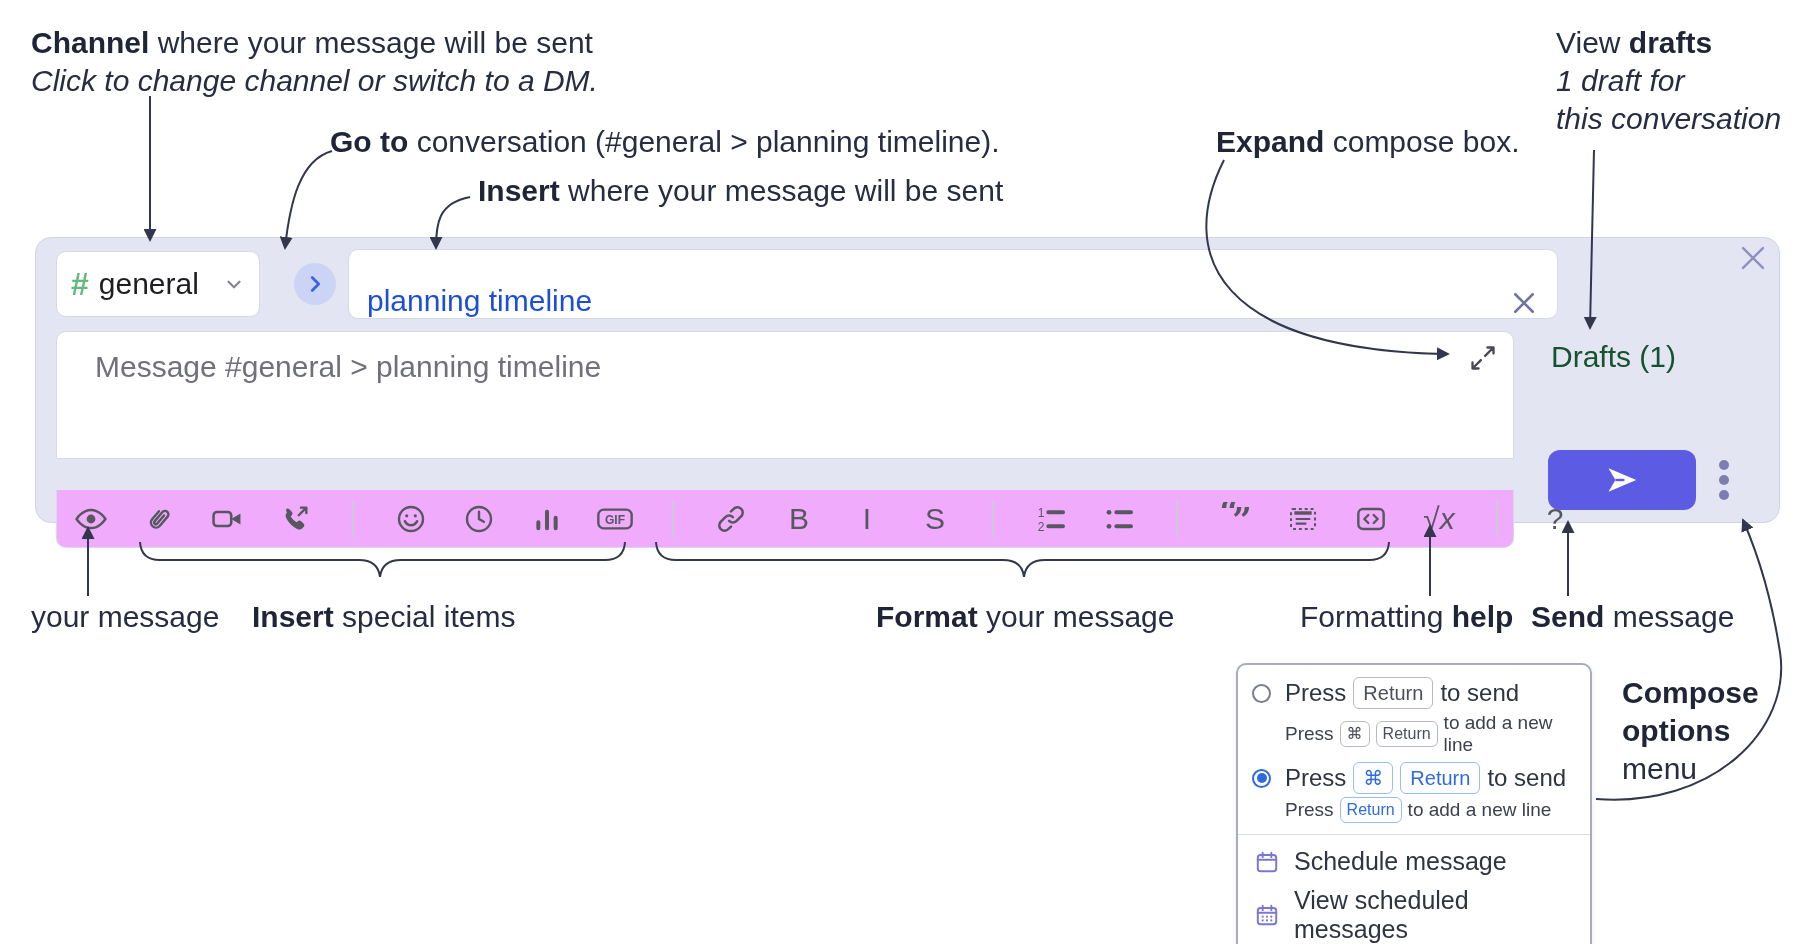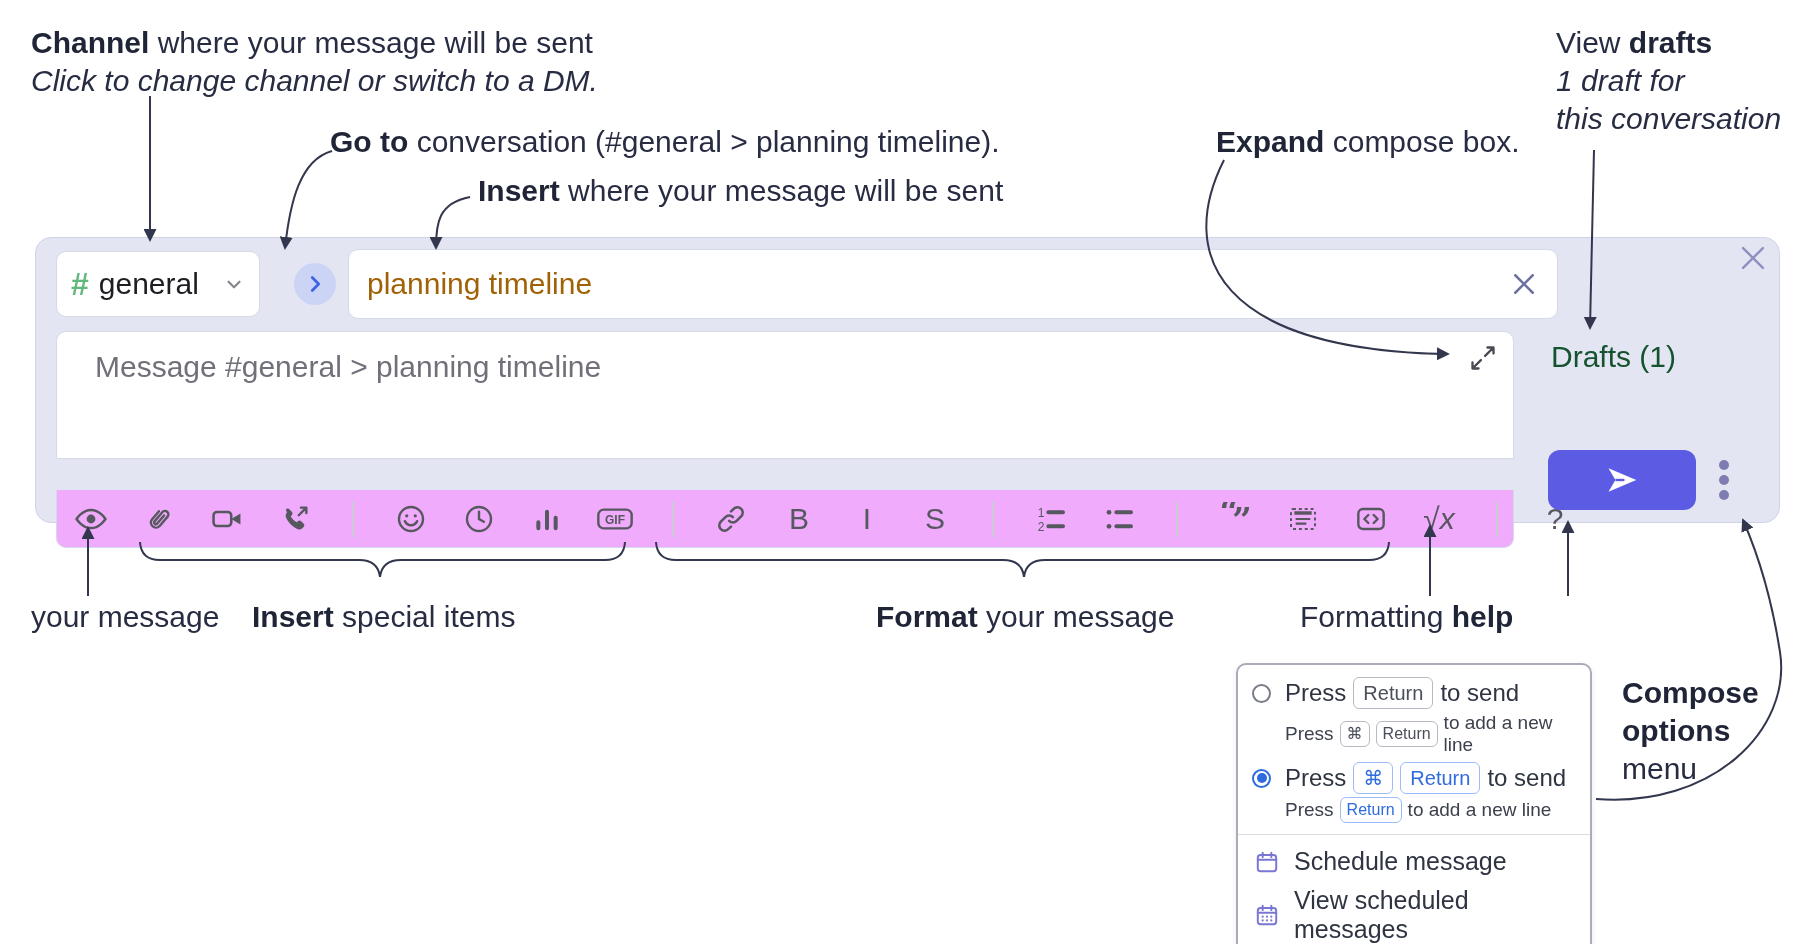--- a/index.html
+++ b/index.html
@@ -12,22 +12,22 @@
   .compose{position:absolute;left:35px;top:237px;width:1745px;height:286px;
            background:#e3e5f3;border:1px solid #d0d3e5;border-radius:16px;box-sizing:border-box;}
   .pill{position:absolute;left:20px;top:13px;width:204px;height:66px;background:#fff;
         border:1px solid #d6d9e8;border-radius:10px;display:flex;align-items:center;
         padding:0 14px;box-sizing:border-box;gap:10px;cursor:pointer;}
   .hash{color:#63b87d;font-size:32px;font-weight:bold;}
   .pillname{font-size:30px;color:#1d1d22;flex:1;}
   .circlebtn{position:absolute;left:258px;top:25px;width:42px;height:42px;border-radius:50%;
              background:#ccd4f6;display:flex;align-items:center;justify-content:center;}
   .topicfield{position:absolute;left:312px;top:11px;width:1210px;height:70px;background:#fff;
-              border:1px solid #d6d9e8;border-radius:10px;display:flex;align-items:center;
-              padding:0 18px;box-sizing:border-box;font-size:30px;color:#a16207;}
+              border:1px solid #d6d9e8;border-radius:10px;display:flex;align-items:flex-end;
+              padding:0 18px;box-sizing:border-box;font-size:30px;color:#1d4ed8;}
   .topicfield .val{flex:1;}
   .msgbox{position:absolute;left:20px;top:93px;width:1458px;height:128px;background:#fff;
           border:1px solid #d6d9e8;border-radius:10px 10px 0 0;box-sizing:border-box;}
   .placeholder{position:absolute;left:18px;top:18px;font-size:30px;color:#70707a;margin-left:20px;}
   .expand{position:absolute;right:16px;top:12px;color:#4a4a55;}
   .toolbar{position:absolute;left:20px;top:221px;width:1458px;height:58px;background:#f0abfc;
            border:1px solid #d6d9e8;border-top:none;border-radius:0 0 10px 10px;
            box-sizing:border-box;display:flex;align-items:center;margin-top:31px;}
   .tb{width:68px;height:56px;display:flex;align-items:center;justify-content:center;
       color:#57575f;cursor:pointer;flex:0 0 auto;}
@@ -99,20 +99,23 @@
   </div>
 
   <div class="note" style="left:876px;top:598px;">
     <b>Format</b><span> your message</span>
   </div>
 
   <div class="note" style="left:1277px;top:598px;margin-left:23px;">
     <span>Formatting </span><b>help</b>
   </div>
 
+  <div class="note" style="left:1531px;top:598px;">
+    <b>Send</b><span> message</span>
+  </div>
 
   <div class="note" style="left:1622px;top:674px;">
     <div><b>Compose</b></div>
     <div><b>options</b></div>
     <div>menu</div>
   </div>
 
   <div class="compose">
 
     <div class="pill">

